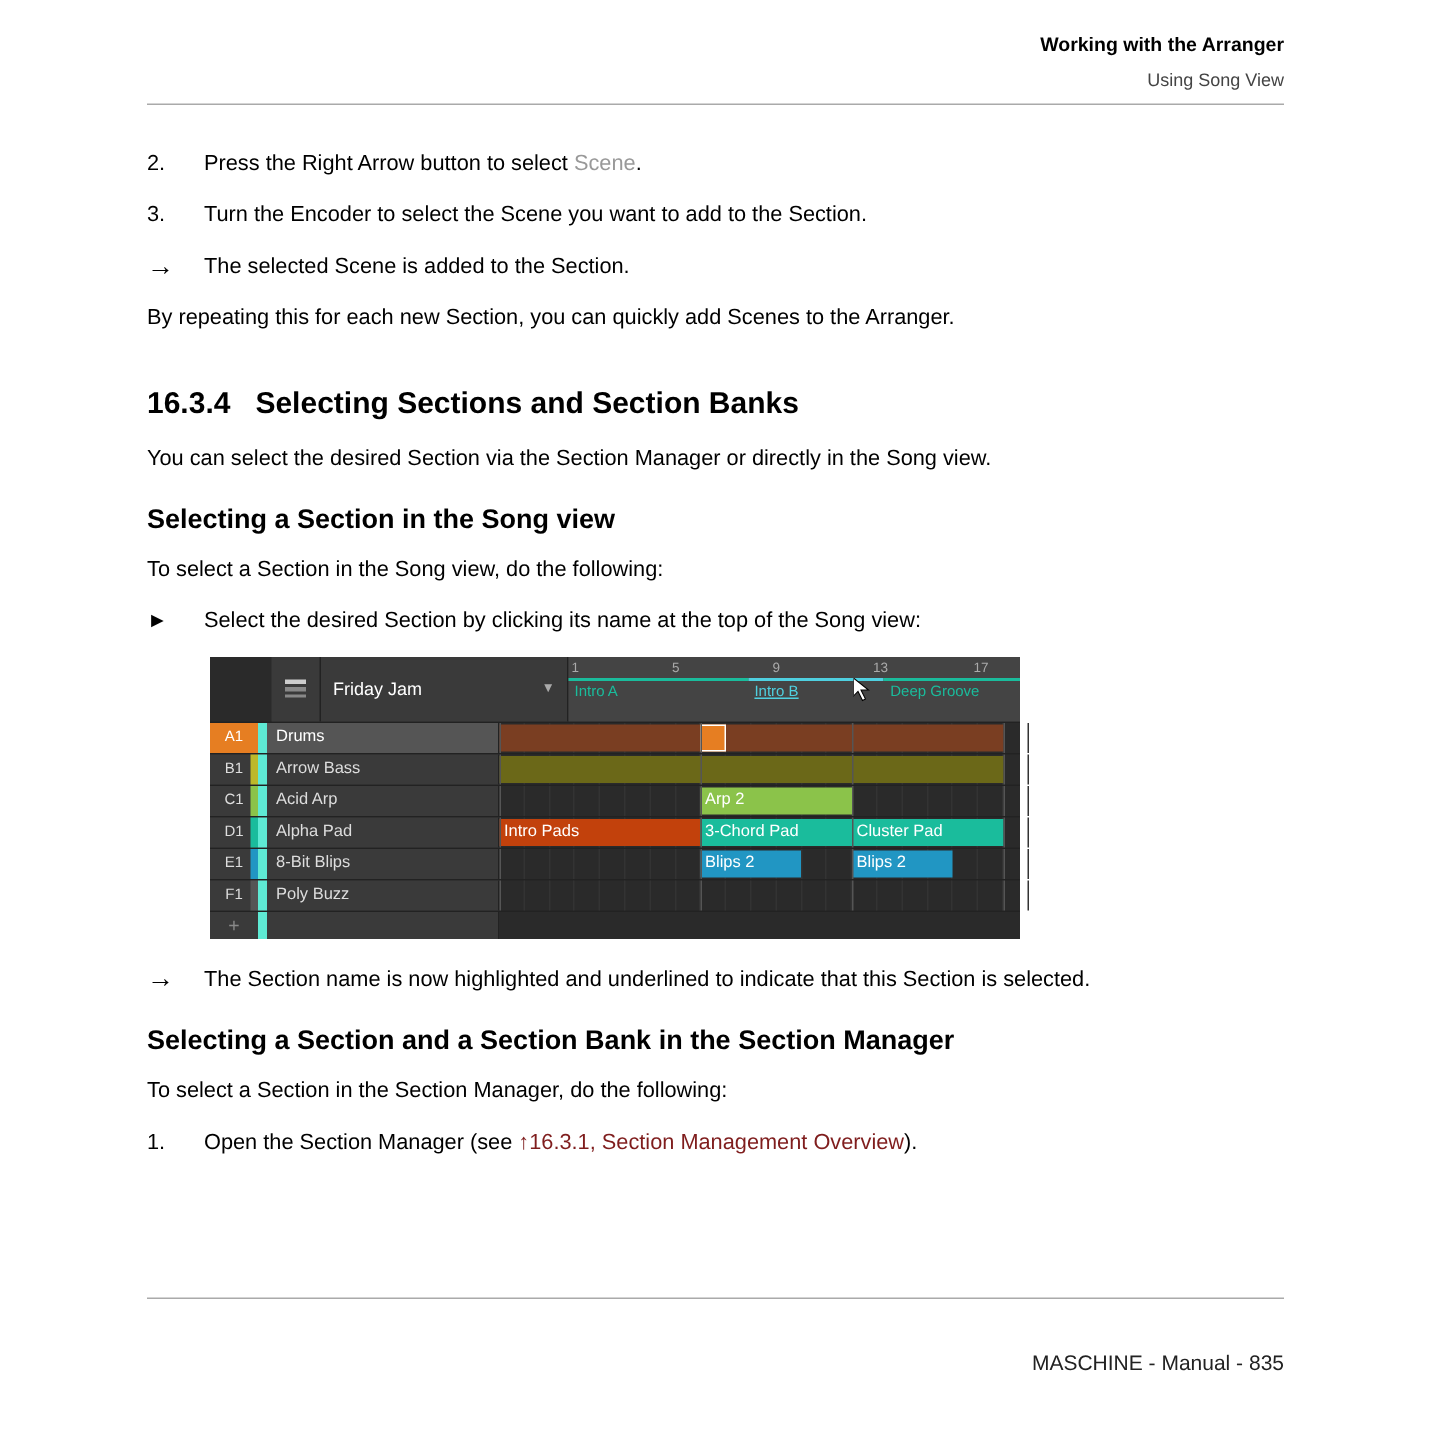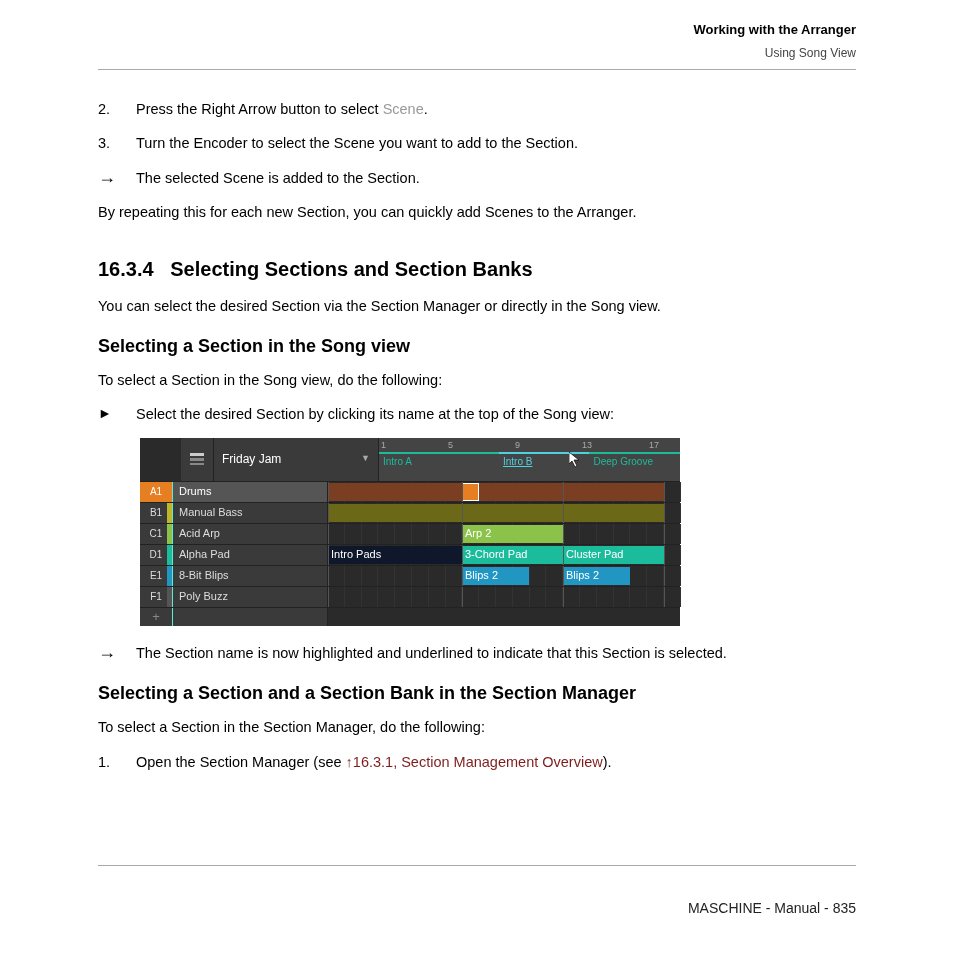--- a/index.html
+++ b/index.html
@@ -129,21 +129,21 @@
   .sv-row {
     display: flex;
     height: 20px;
     border-top: 1px solid #222;
   }
   .sv-rowhead {
     flex: 0 0 32px;
     background: #3a3a3a;
     display: flex; align-items: center; justify-content: center;
     font-size: 10px;
-    border-right: 1px solid #5eead4;
+    border-right: 6px solid #5eead4;
     position: relative;
   }
   .sv-colorbar {
     position: absolute;
     right: 0; top: 0; bottom: 0; width: 5px;
   }
   .sv-rowname {
     flex: 0 0 148px;
     background: #3a3a3a;
     display: flex; align-items: center;
@@ -277,21 +277,21 @@
             <div style="position: absolute; left: 0px; top: 0px; bottom: 0px; width: 1px; background: rgb(85, 85, 85); z-index: 1;"></div>
             <div style="position: absolute; left: 134px; top: 0px; bottom: 0px; width: 1px; background: rgb(85, 85, 85); z-index: 1;"></div>
             <div style="position: absolute; left: 235px; top: 0px; bottom: 0px; width: 1px; background: rgb(85, 85, 85); z-index: 1;"></div>
             <div style="position: absolute; left: 336px; top: 0px; bottom: 0px; width: 1px; background: rgb(85, 85, 85); z-index: 1;"></div>
             <div class="sv-block" style="left: 0px; width: 336px; background: rgb(122, 62, 34);"></div>
             <div class="sv-block" style="left: 134px; width: 17px; background: rgb(230, 126, 34); border: 1px solid rgb(255, 255, 255);"></div>
           </div>
         </div>
         <div class="sv-row">
           <div class="sv-rowhead">B1<div class="sv-colorbar" style="background: rgb(189, 184, 41);"></div></div>
-          <div class="sv-rowname">Manual Bass</div>
+          <div class="sv-rowname">Arrow Bass</div>
           <div class="sv-grid">
             <div class="sv-cell"></div>
             <div class="sv-cell"></div>
             <div class="sv-cell"></div>
             <div class="sv-cell"></div>
             <div class="sv-cell"></div>
             <div class="sv-cell"></div>
             <div class="sv-cell"></div>
             <div class="sv-cell"></div>
             <div class="sv-cell"></div>
@@ -368,21 +368,21 @@
             <div class="sv-cell"></div>
             <div class="sv-cell"></div>
             <div class="sv-cell"></div>
             <div class="sv-cell"></div>
             <div class="sv-cell"></div>
             <div class="sv-cell"></div>
             <div style="position: absolute; left: 0px; top: 0px; bottom: 0px; width: 1px; background: rgb(85, 85, 85); z-index: 1;"></div>
             <div style="position: absolute; left: 134px; top: 0px; bottom: 0px; width: 1px; background: rgb(85, 85, 85); z-index: 1;"></div>
             <div style="position: absolute; left: 235px; top: 0px; bottom: 0px; width: 1px; background: rgb(85, 85, 85); z-index: 1;"></div>
             <div style="position: absolute; left: 336px; top: 0px; bottom: 0px; width: 1px; background: rgb(85, 85, 85); z-index: 1;"></div>
-            <div class="sv-block" style="left: 0px; width: 134px; background: #0f172a;">Intro Pads</div>
+            <div class="sv-block" style="left: 0px; width: 134px; background: #c2410c;">Intro Pads</div>
             <div class="sv-block" style="left: 134px; width: 101px; background: rgb(26, 188, 156);">3-Chord Pad</div>
             <div class="sv-block" style="left: 235px; width: 101px; background: rgb(26, 188, 156);">Cluster Pad</div>
           </div>
         </div>
         <div class="sv-row">
           <div class="sv-rowhead">E1<div class="sv-colorbar" style="background: rgb(33, 150, 195);"></div></div>
           <div class="sv-rowname">8-Bit Blips</div>
           <div class="sv-grid">
             <div class="sv-cell"></div>
             <div class="sv-cell"></div>

